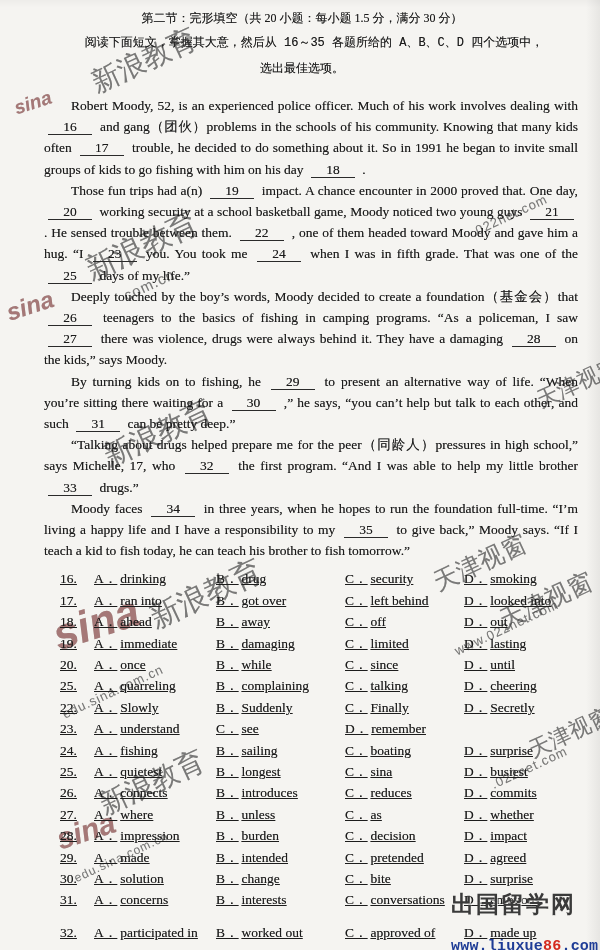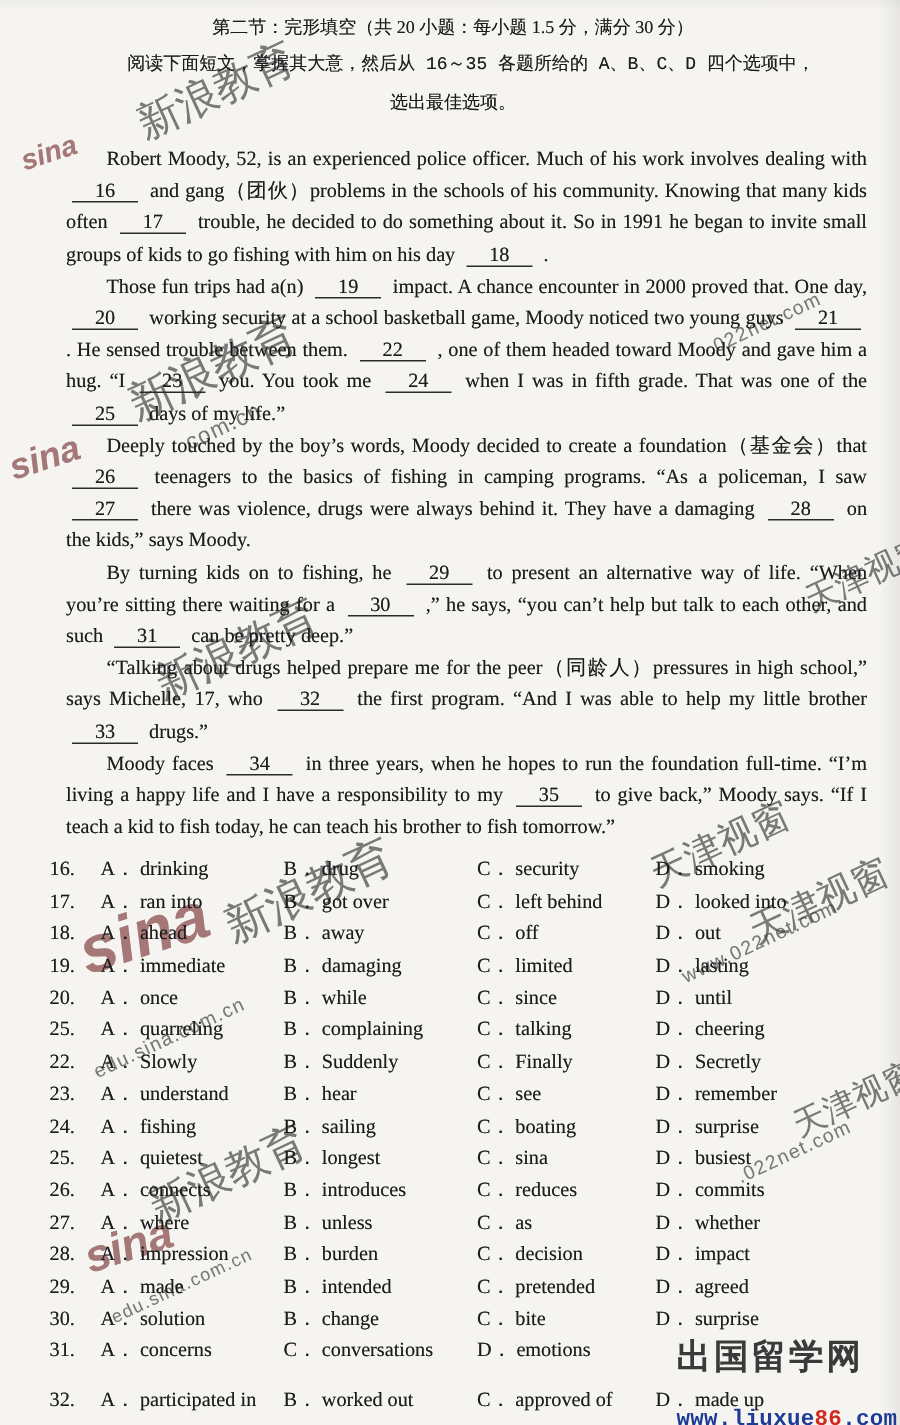--- a/index.html
+++ b/index.html
@@ -20,21 +20,21 @@
   .passage{margin:14px 22px 0 44px; font-size:13.5px; line-height:21.2px; text-align:justify;}
   .passage p{margin:0; text-indent:2em;}
   .blank{
     display:inline-block; min-width:30px; text-align:center;
     border-bottom:1px solid #2a2a2a; padding:0 7px 0; margin:0 4px;
     line-height:15px; text-indent:0;
   }
   .opts{margin-top:9px; font-size:13.5px;}
   .q-row{
     display:grid; grid-template-columns:34px 122px 129px 119px 1fr;
-    padding-left:33px; height:21.4px; align-items:baseline; white-space:nowrap;
+    padding-left:60px; height:21.4px; align-items:baseline; white-space:nowrap;text-decoration:underline;
   }
   .q-row.gap{margin-top:11px;}
   .q-row.late{height:22.2px;}
   .q-letter{margin-right:3px;}
   
   .q-row:nth-child(19) .q-opt-3 .q-word{color:#a09c96; text-shadow:none;}
   
   .wm{position:absolute; z-index:1; pointer-events:none; white-space:nowrap;
       font-family:"Liberation Sans","DejaVu Sans",sans-serif;}
   .wm.gray{color:rgba(120,120,120,.33); transform:rotate(-25deg);}
@@ -135,21 +135,20 @@
         <div class="q-row">
           <span class="q-no">22.</span>
           <span class="q-opt q-opt-0"><span class="q-letter">A．</span><span class="q-word">Slowly</span></span>
           <span class="q-opt q-opt-1"><span class="q-letter">B．</span><span class="q-word">Suddenly</span></span>
           <span class="q-opt q-opt-2"><span class="q-letter">C．</span><span class="q-word">Finally</span></span>
           <span class="q-opt q-opt-3"><span class="q-letter">D．</span><span class="q-word">Secretly</span></span>
         </div>
         <div class="q-row">
           <span class="q-no">23.</span>
           <span class="q-opt q-opt-0"><span class="q-letter">A．</span><span class="q-word">understand</span></span>
-          <span class="q-opt q-opt-1"><span class="q-letter">B．</span><span class="q-word">hear</span></span>
           <span class="q-opt q-opt-2"><span class="q-letter">C．</span><span class="q-word">see</span></span>
           <span class="q-opt q-opt-3"><span class="q-letter">D．</span><span class="q-word">remember</span></span>
         </div>
         <div class="q-row">
           <span class="q-no">24.</span>
           <span class="q-opt q-opt-0"><span class="q-letter">A．</span><span class="q-word">fishing</span></span>
           <span class="q-opt q-opt-1"><span class="q-letter">B．</span><span class="q-word">sailing</span></span>
           <span class="q-opt q-opt-2"><span class="q-letter">C．</span><span class="q-word">boating</span></span>
           <span class="q-opt q-opt-3"><span class="q-letter">D．</span><span class="q-word">surprise</span></span>
         </div>
@@ -191,20 +190,21 @@
         <div class="q-row">
           <span class="q-no">30.</span>
           <span class="q-opt q-opt-0"><span class="q-letter">A．</span><span class="q-word">solution</span></span>
           <span class="q-opt q-opt-1"><span class="q-letter">B．</span><span class="q-word">change</span></span>
           <span class="q-opt q-opt-2"><span class="q-letter">C．</span><span class="q-word">bite</span></span>
           <span class="q-opt q-opt-3"><span class="q-letter">D．</span><span class="q-word">surprise</span></span>
         </div>
         <div class="q-row">
           <span class="q-no">31.</span>
           <span class="q-opt q-opt-0"><span class="q-letter">A．</span><span class="q-word">concerns</span></span>
+          <span class="q-opt q-opt-1"><span class="q-letter">B．</span><span class="q-word">interests</span></span>
           <span class="q-opt q-opt-2"><span class="q-letter">C．</span><span class="q-word">conversations</span></span>
           <span class="q-opt q-opt-3"><span class="q-letter">D．</span><span class="q-word">emotions</span></span>
         </div>
         <div class="q-row gap late">
           <span class="q-no">32.</span>
           <span class="q-opt q-opt-0"><span class="q-letter">A．</span><span class="q-word">participated in</span></span>
           <span class="q-opt q-opt-1"><span class="q-letter">B．</span><span class="q-word">worked out</span></span>
           <span class="q-opt q-opt-2"><span class="q-letter">C．</span><span class="q-word">approved of</span></span>
           <span class="q-opt q-opt-3"><span class="q-letter">D．</span><span class="q-word">made up</span></span>
         </div>

